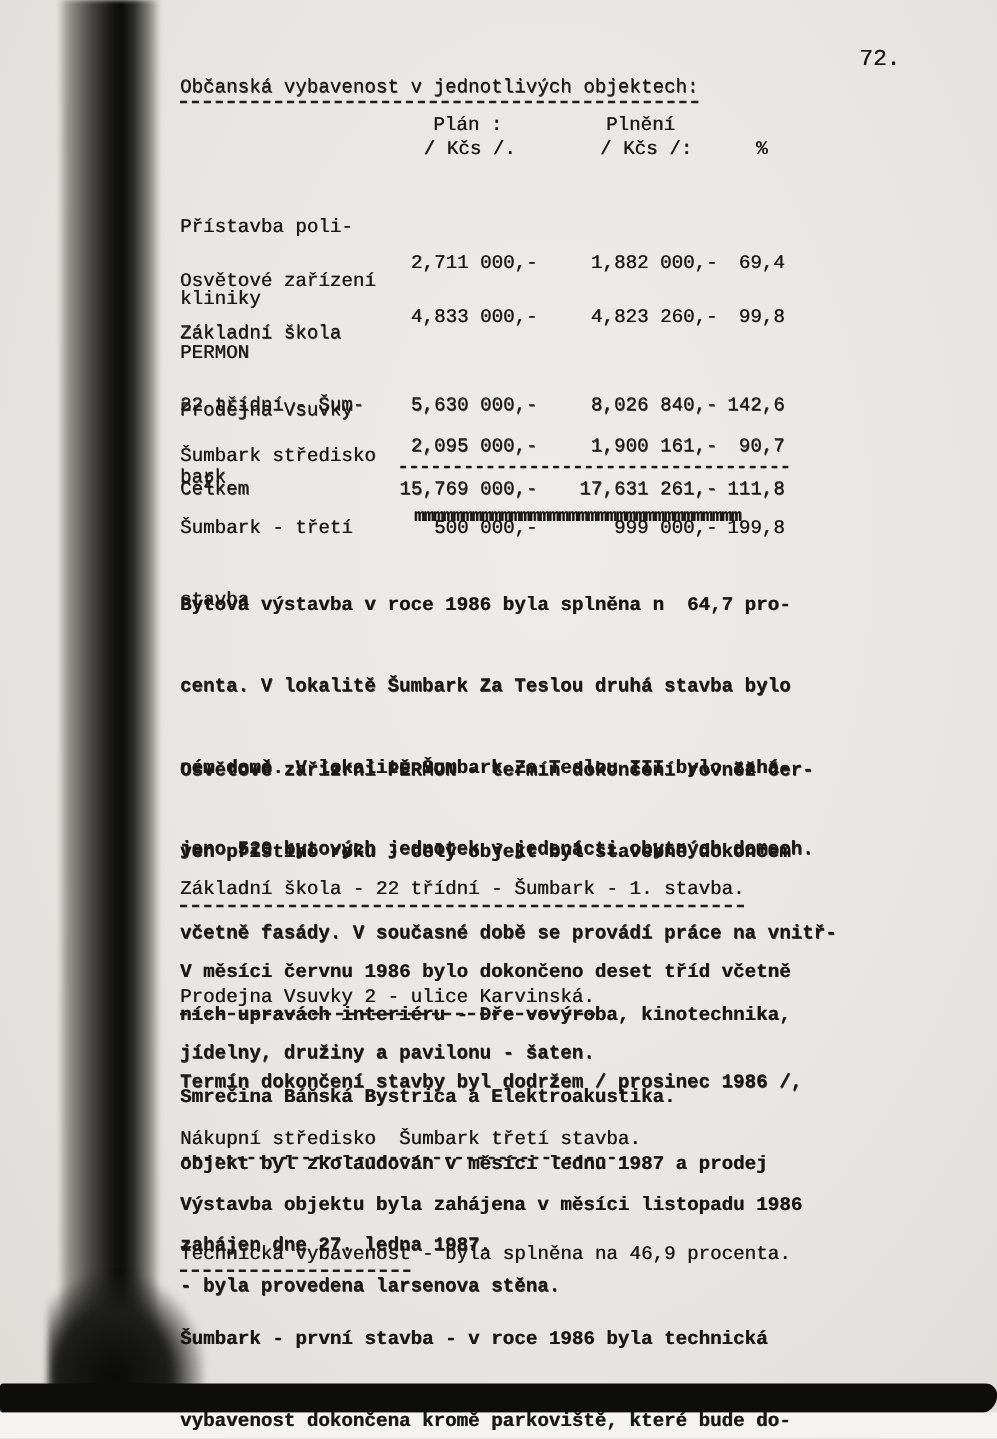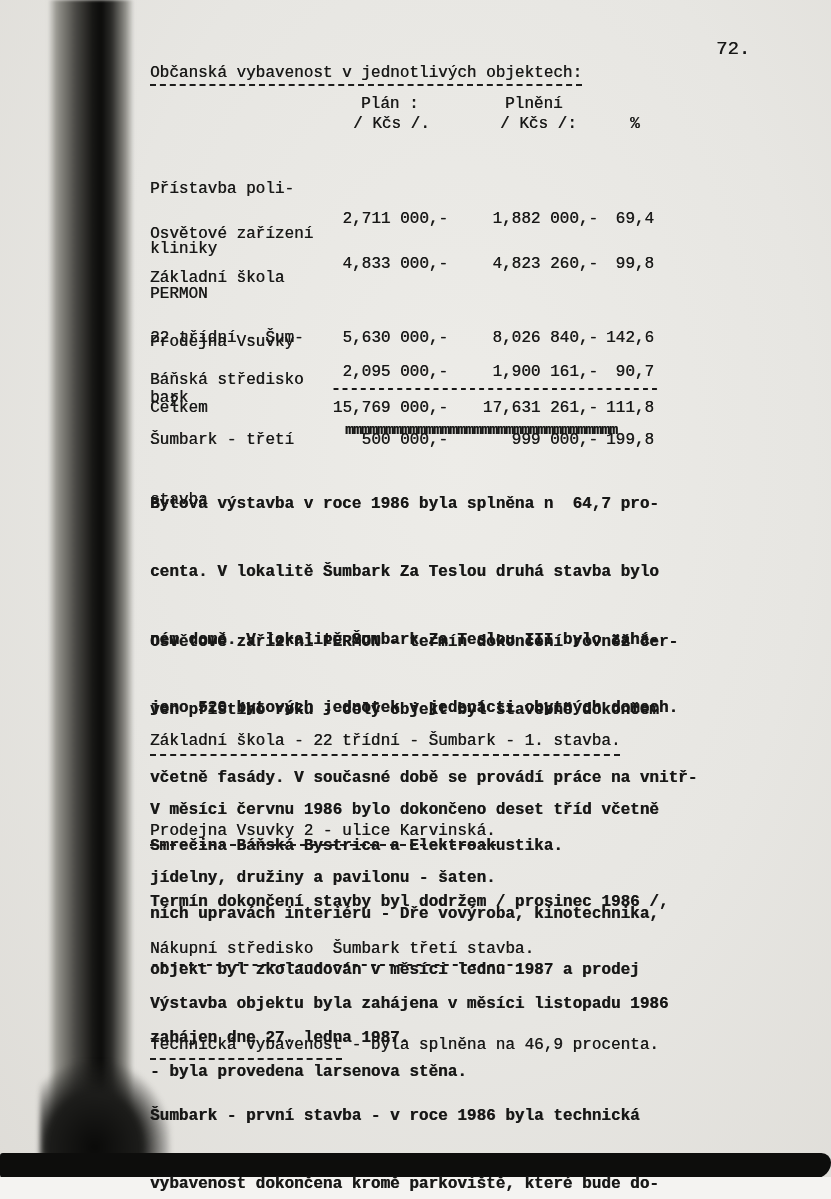--- a/index.html
+++ b/index.html
@@ -109,21 +109,21 @@
       <div>Prodejna Vsuvky</div>
       <div>- 2</div>
     </div>
     <div class="tplan">2,095 000,-</div>
     <div class="tplneni">1,900 161,-</div>
     <div class="tpct">90,7</div>
   </div>
 
   <div class="trow txt" style="top:330px">
     <div class="tname">
-      <div>Báňská středisko</div>
+      <div>Šumbark středisko</div>
       <div>Šumbark - třetí</div>
       <div>stavba</div>
     </div>
     <div class="tplan">500 000,-</div>
     <div class="tplneni">999 000,-</div>
     <div class="tpct">199,8</div>
   </div>
 
   <div class="tsep txt">------------------------------------</div>
 
@@ -140,22 +140,22 @@
     <div class="line">Bytová výstavba v roce 1986 byla splněna n  64,7 pro-</div>
     <div class="line">centa. V lokalitě Šumbark Za Teslou druhá stavba bylo</div>
     <div class="line">ném domě. V lokalitě Šumbark Za Teslou III bylo zahá-</div>
     <div class="line">jeno 520 bytových jednotek v jedenácti obytných domech.</div>
   </div>
 
   <div class="para txt" style="top:590px">
     <div class="line">Osvětové zařízrní PERMON - termín dokončení rovněž čer-</div>
     <div class="line">ven příštího roku - celý objekt byl stavebně dokončem</div>
     <div class="line">včetně fasády. V současné době se provádí práce na vnitř-</div>
+    <div class="line">ních upravách interiéru - Dře vovýroba, kinotechnika,</div>
     <div class="line">Smrečina Báňská Bystrica a Elektroakustika.</div>
-    <div class="line">ních upravách interiéru - Dře vovýroba, kinotechnika,</div>
   </div>
 
   <div class="hline txt" style="top:730px"><span class="dashed">Základní škola - 22 třídní - Šumbark - 1. stavba.</span></div>
 
   <div class="para txt" style="top:758px">
     <div class="line">V měsíci červnu 1986 bylo dokončeno deset tříd včetně</div>
     <div class="line">jídelny, družiny a pavilonu - šaten.</div>
   </div>
 
   <div class="hline txt" style="top:820px"><span class="dashed">Prodejna Vsuvky 2 - ulice Karvinská.</span></div>

